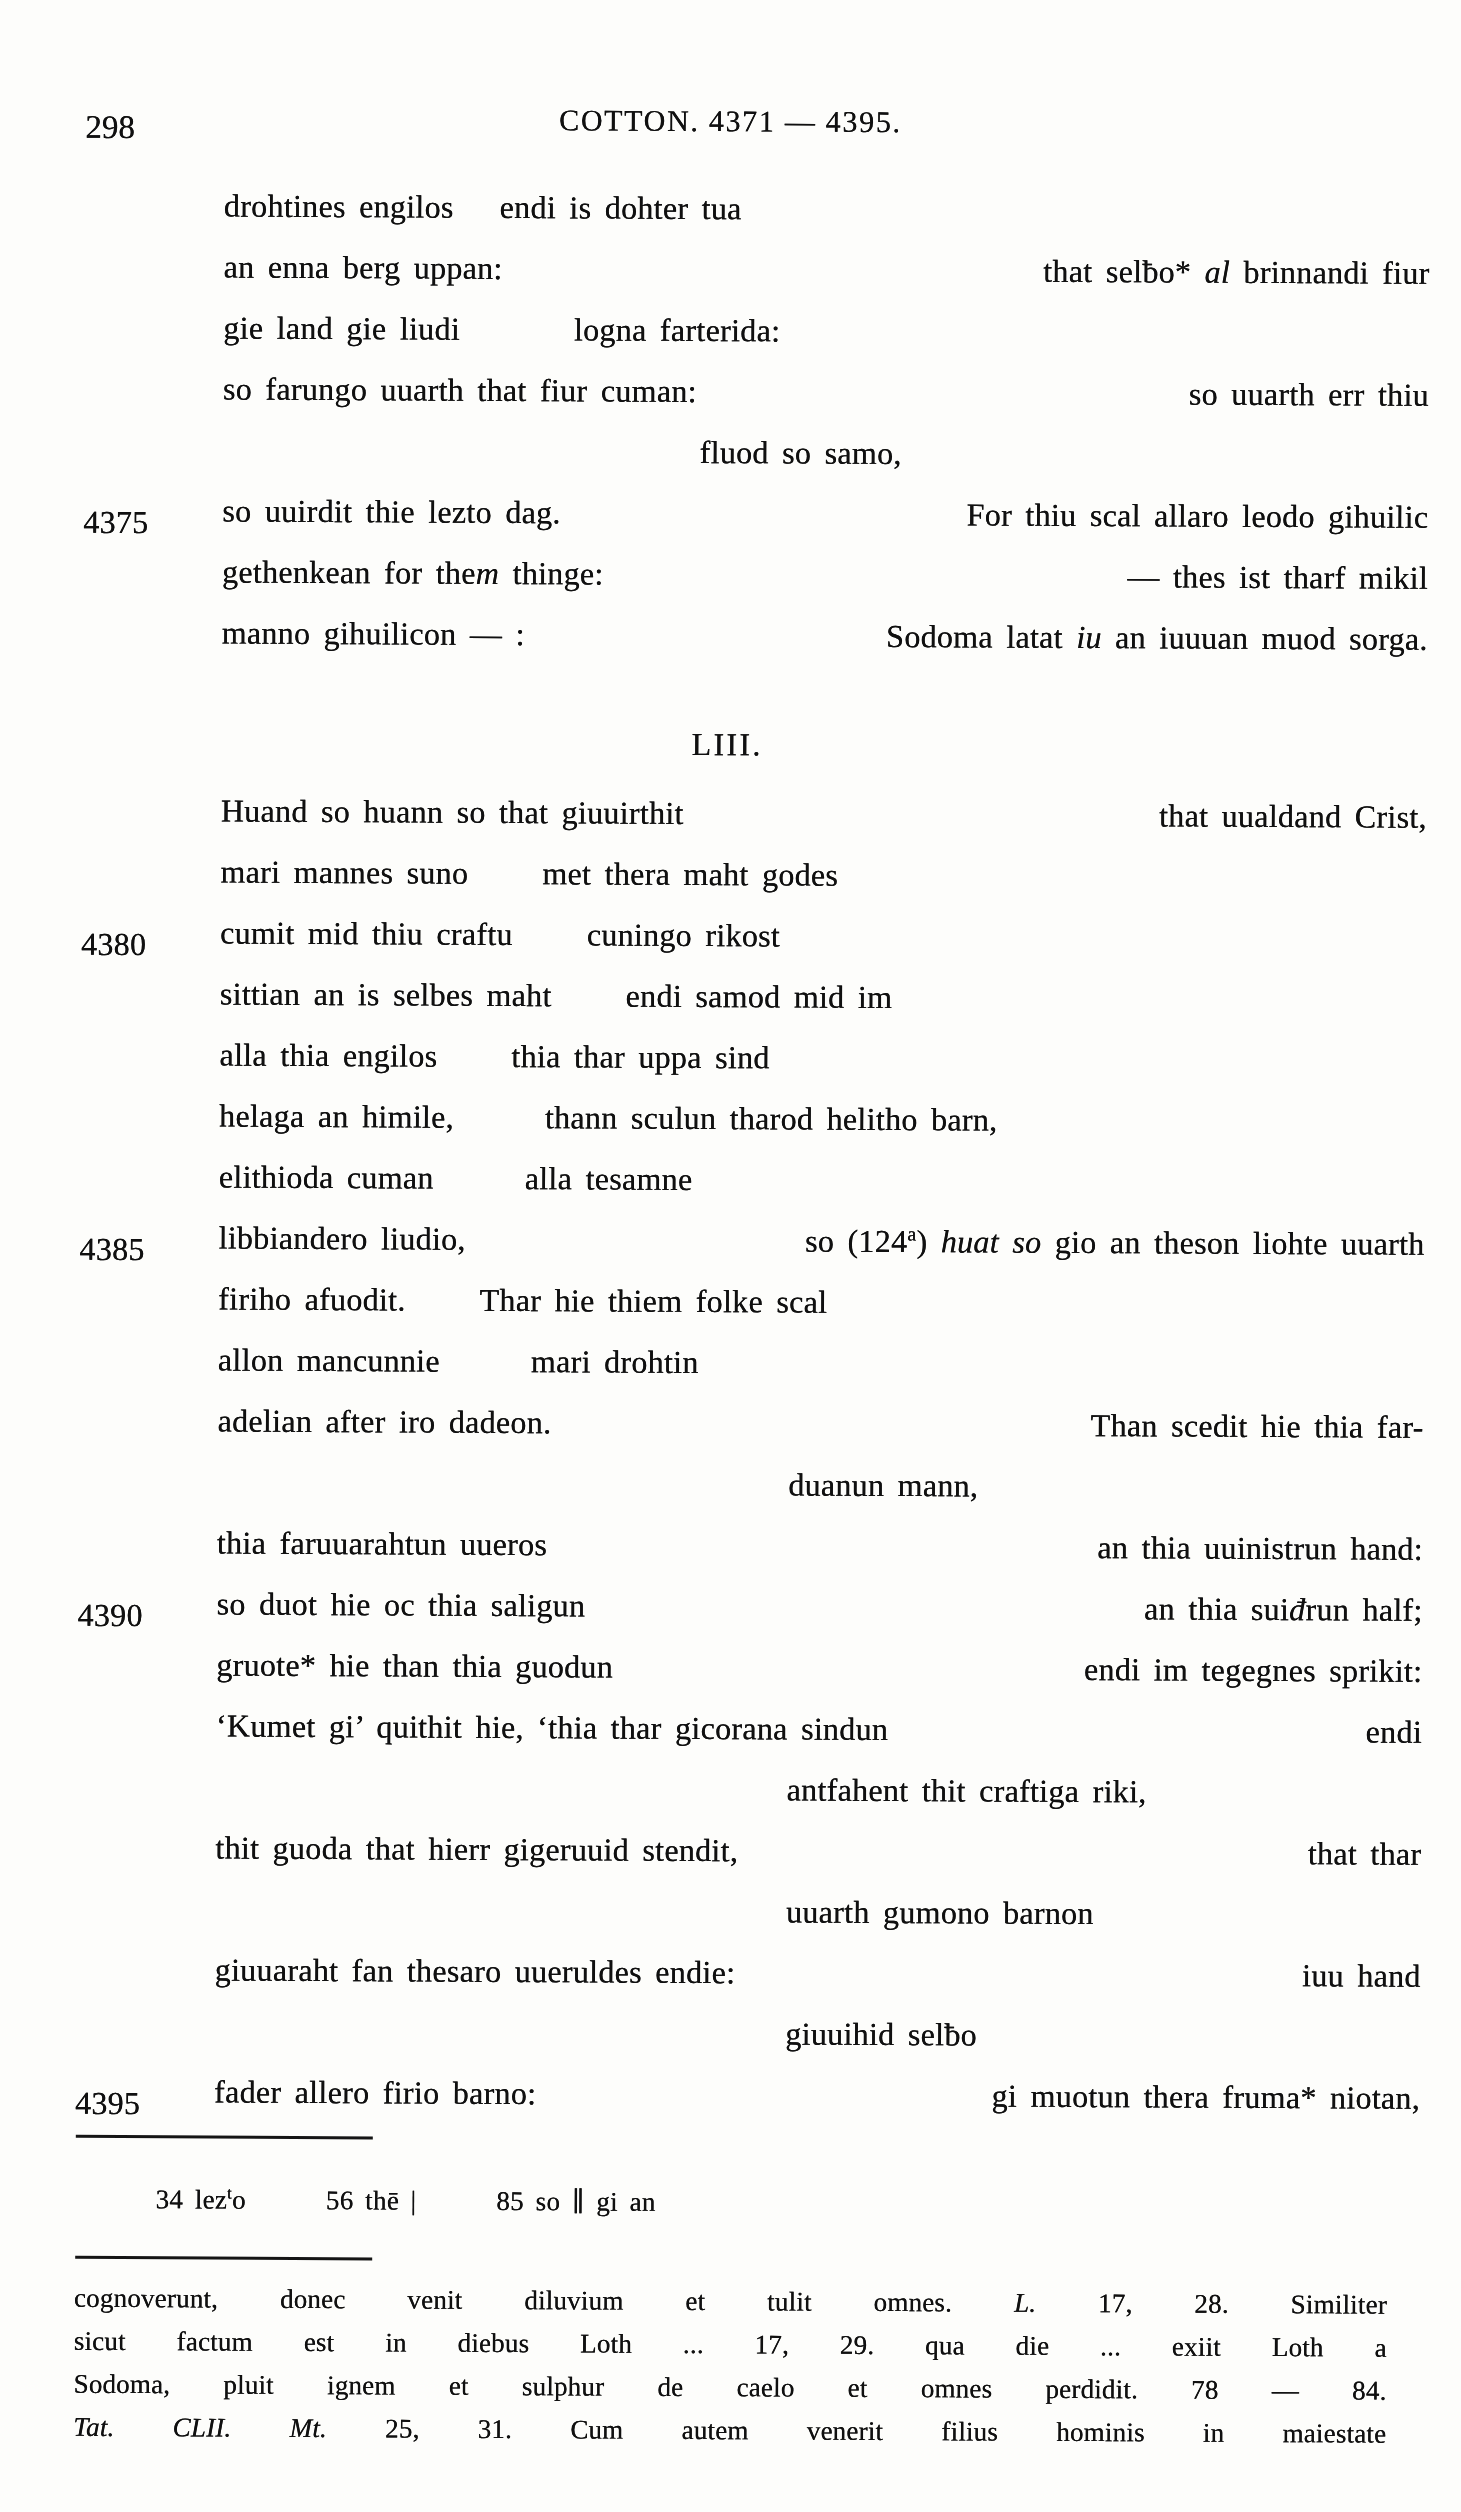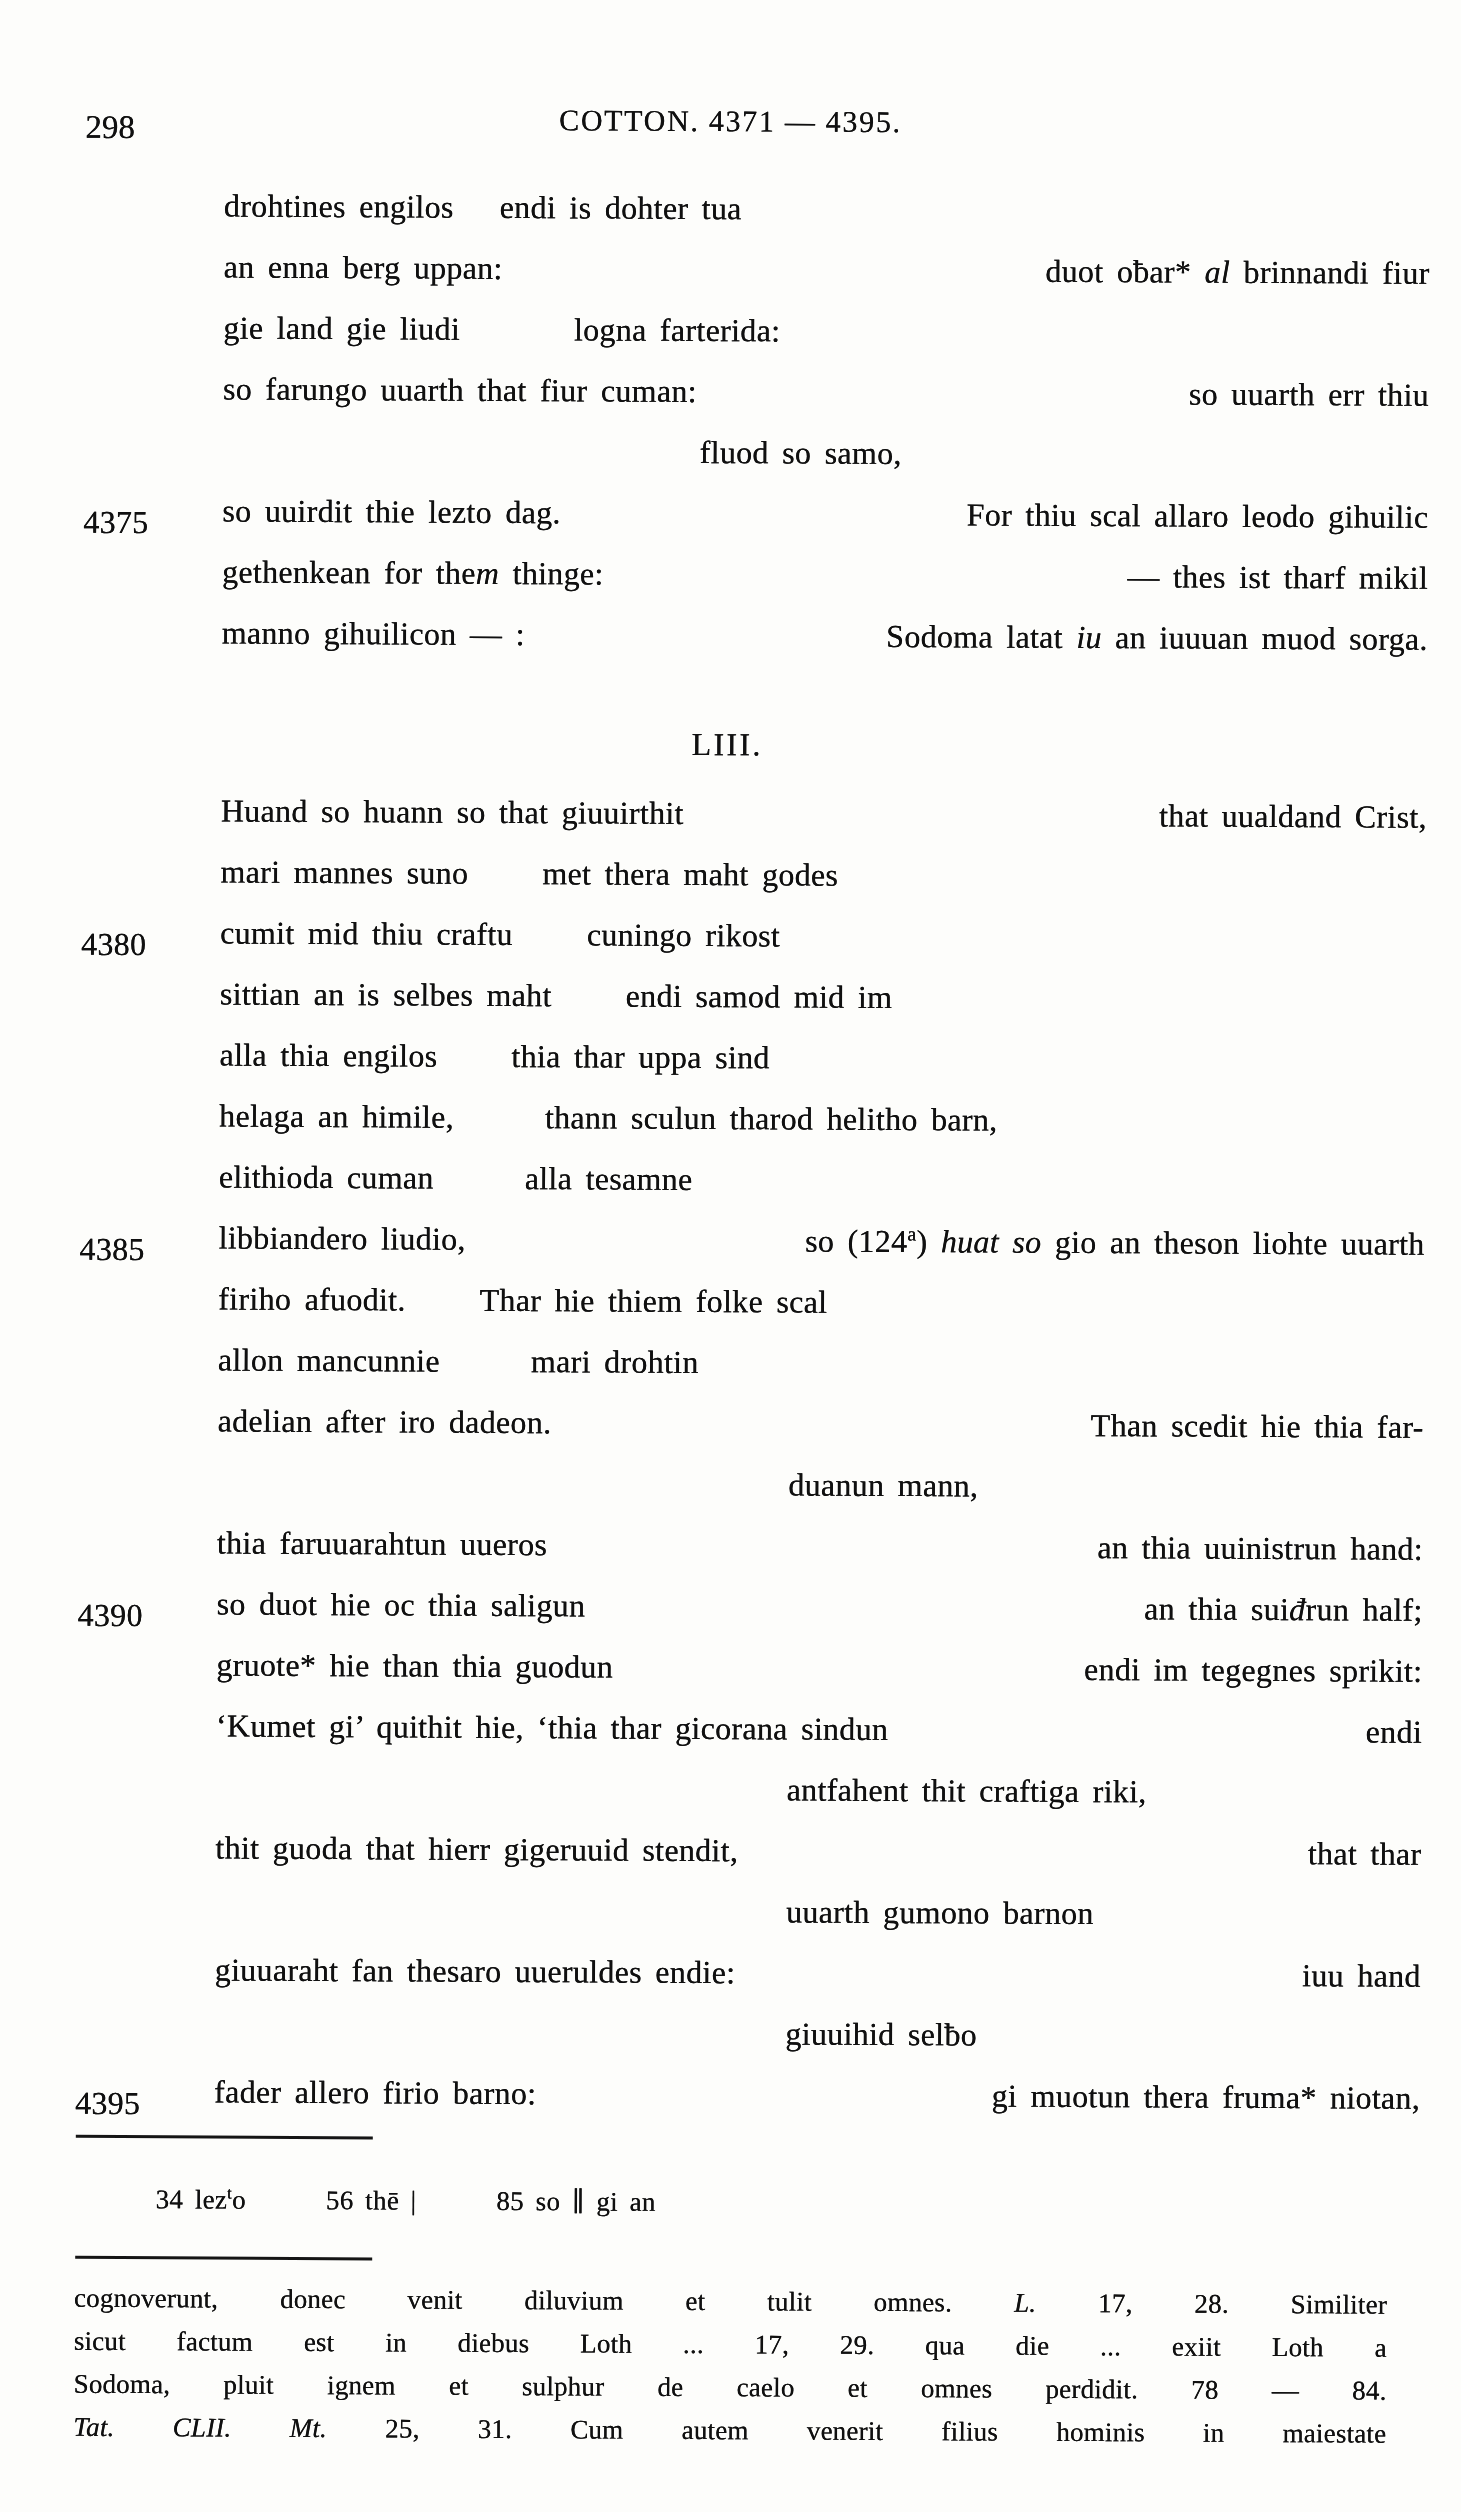--- a/index.html
+++ b/index.html
@@ -59,21 +59,21 @@
     <div class="runtitle">COTTON. 4371 — 4395.</div>
   </header>
 
   <section class="poem poem-a">
     <div class="vline g80">
       <span class="half">drohtines engilos</span>
       <span class="half">endi is dohter tua</span>
     </div>
     <div class="vline full">
       <span class="half">an enna berg uppan:</span>
-      <span class="half"><span>duot oƀar* </span><i>al</i><span> brinnandi fiur</span></span>
+      <span class="half"><span>that selƀo* </span><i>al</i><span> brinnandi fiur</span></span>
     </div>
     <div class="vline g200">
       <span class="half">gie land gie liudi</span>
       <span class="half">logna farterida:</span>
     </div>
     <div class="vline full">
       <span class="half">so farungo uuarth that fiur cuman:</span>
       <span class="half">so uuarth err thiu</span>
     </div>
     <div class="vline">

